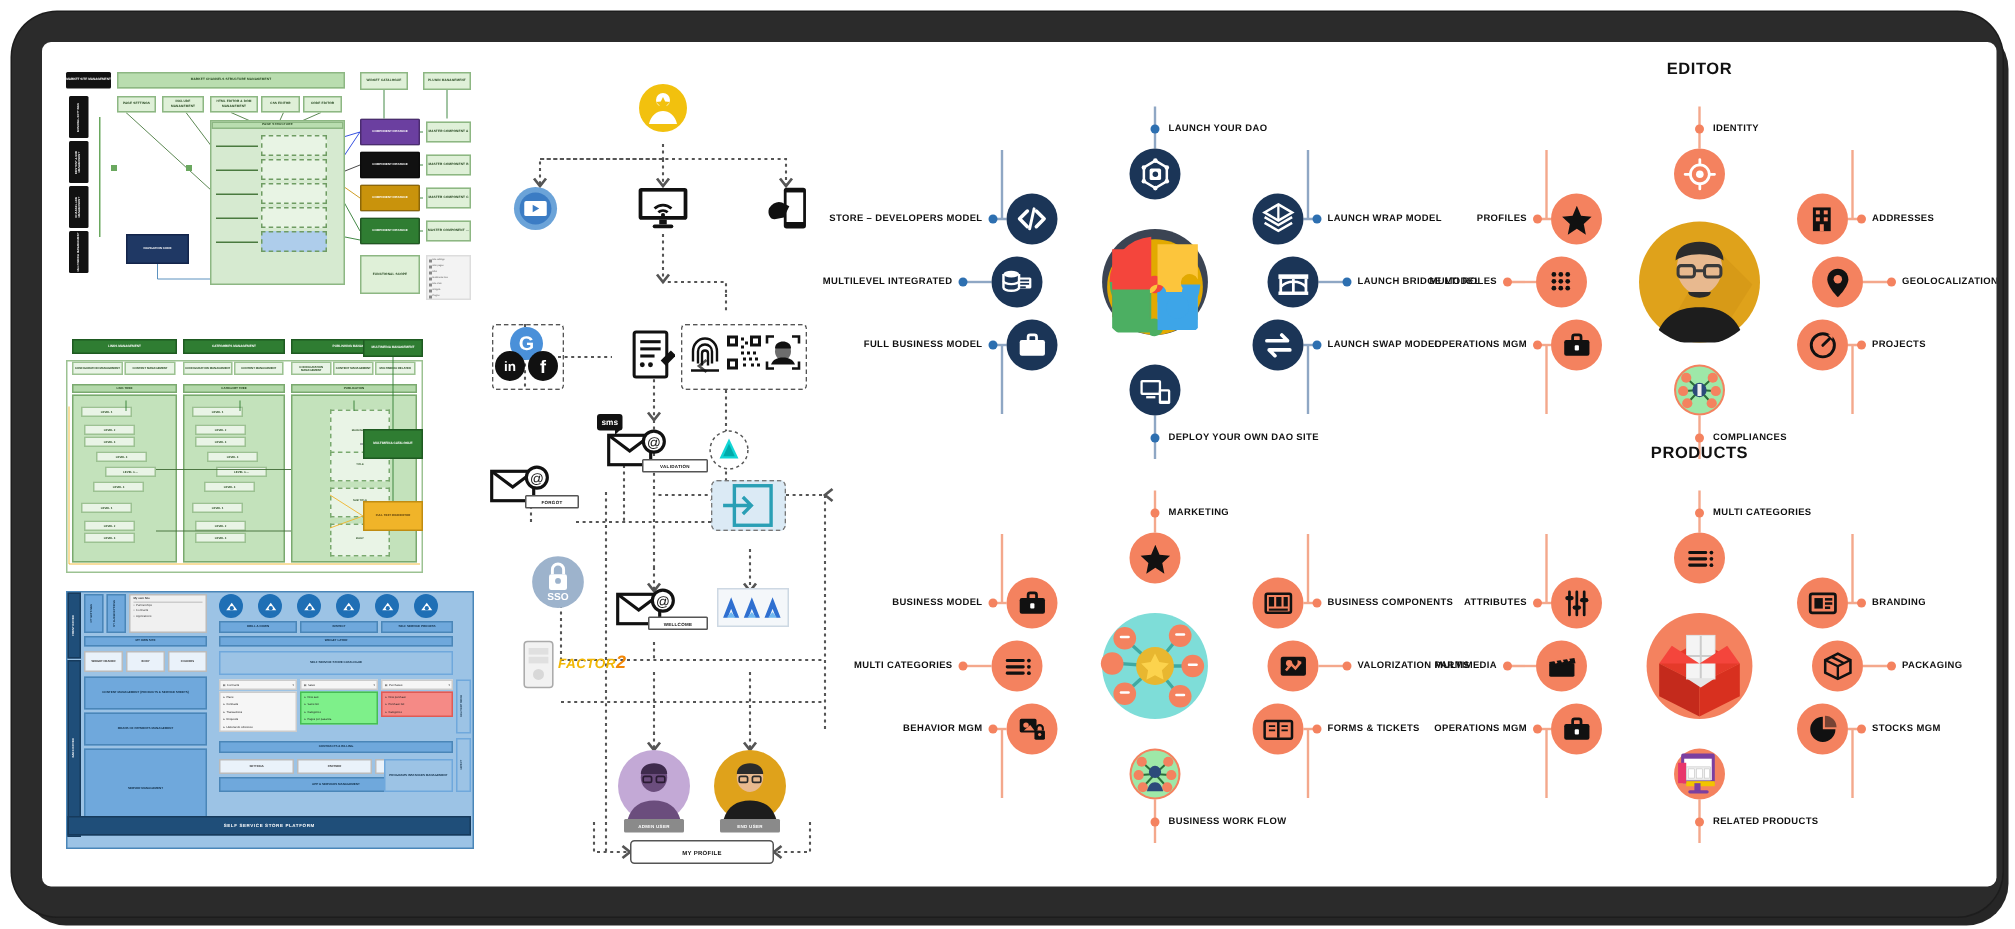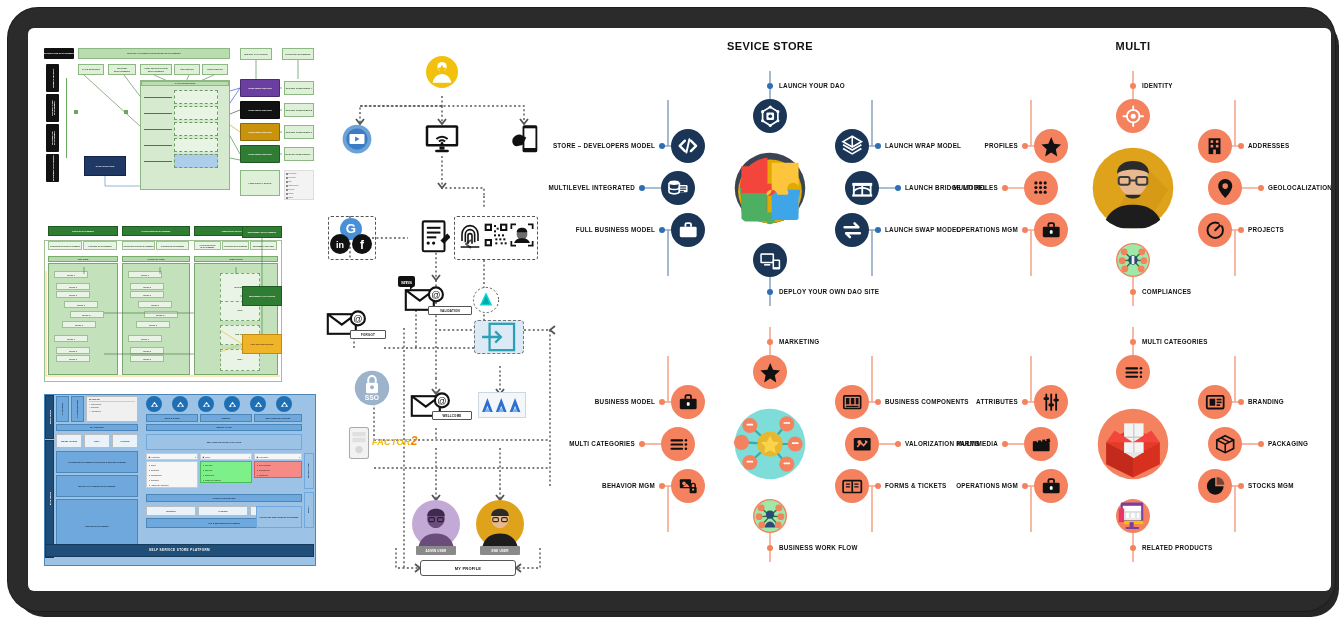--- a/index.html
+++ b/index.html
@@ -626,21 +626,20 @@
               <path d="M8 58c3-11 11-16 22-16s19 5 22 16z" fill="#1d1d1d"></path>
               <rect x="21" y="22" width="7" height="5" rx="1.4" fill="none" stroke="#2a2a2a" stroke-width="1.4"></rect>
               <rect x="32" y="22" width="7" height="5" rx="1.4" fill="none" stroke="#2a2a2a" stroke-width="1.4"></rect>
             </svg>
           </div>
           <div class="flabel" style="left: 156px; top: 498px; width: 40px; height: 9px; font-size: 3px; background: rgb(138, 138, 138); color: rgb(255, 255, 255); border: none;">END USER</div>
           <div class="flabel" style="left: 96px; top: 512px; width: 96px; height: 16px; font-size: 4px; border-radius: 3px; border: 1px solid rgb(85, 85, 85);">MY PROFILE</div>
         </div>
 
       <div class="radial" id="rad0" style="left: 562px; top: 12px; width: 360px; height: 270px;">
-          <div class="rtitle">SEVICE STORE</div>
           <svg viewBox="0 0 360 270" style="position: absolute; inset: 0px; width: 100%; height: 100%;">
             <line x1="180" y1="59" x2="180" y2="46" stroke="#8FA7C4" stroke-width="1.6"></line>
             <line x1="180" y1="46" x2="180" y2="31" stroke="#8FA7C4" stroke-width="1.6"></line>
             <line x1="180" y1="237" x2="180" y2="252" stroke="#8FA7C4" stroke-width="1.6"></line>
             <line x1="180" y1="252" x2="180" y2="266" stroke="#8FA7C4" stroke-width="1.6"></line>
             <line x1="72" y1="106" x2="81" y2="106" stroke="#8FA7C4" stroke-width="1.6"></line>
             <line x1="78" y1="106" x2="78" y2="60" stroke="#8FA7C4" stroke-width="1.6"></line>
             <line x1="52" y1="148" x2="71" y2="148" stroke="#8FA7C4" stroke-width="1.6"></line>
             <line x1="72" y1="190" x2="81" y2="190" stroke="#8FA7C4" stroke-width="1.6"></line>
             <line x1="78" y1="190" x2="78" y2="236" stroke="#8FA7C4" stroke-width="1.6"></line>
@@ -756,21 +755,21 @@
           <div class="nlabel" style="top: 144px; left: 315px;">LAUNCH BRIDGE MODEL</div>
           <div class="node" style="left: 245px; top: 173px; width: 34px; height: 34px; background: rgb(27, 53, 87); color: rgb(255, 255, 255);">
             <svg viewBox="0 0 32 32" width="72%" height="72%">
               <path d="M6 12h18l-5-5M26 20H8l5 5" stroke="#fff" stroke-width="3.2" fill="none" stroke-linecap="round" stroke-linejoin="round"></path>
             </svg>
           </div>
           <div class="dot" style="left: 285px; top: 187px; width: 6px; height: 6px; background: rgb(45, 111, 176);"></div>
           <div class="nlabel" style="top: 186px; left: 295px;">LAUNCH SWAP MODEL</div>
         </div>
       <div class="radial" id="rad1" style="left: 925px; top: 12px; width: 360px; height: 270px;">
-          <div class="rtitle">MULTI</div>
+          <div class="rtitle">EDITOR</div>
           <svg viewBox="0 0 360 270" style="position: absolute; inset: 0px; width: 100%; height: 100%;">
             <line x1="180" y1="59" x2="180" y2="46" stroke="#F4A88C" stroke-width="1.6"></line>
             <line x1="180" y1="46" x2="180" y2="31" stroke="#F4A88C" stroke-width="1.6"></line>
             <line x1="180" y1="237" x2="180" y2="252" stroke="#F4A88C" stroke-width="1.6"></line>
             <line x1="180" y1="252" x2="180" y2="266" stroke="#F4A88C" stroke-width="1.6"></line>
             <line x1="72" y1="106" x2="81" y2="106" stroke="#F4A88C" stroke-width="1.6"></line>
             <line x1="78" y1="106" x2="78" y2="60" stroke="#F4A88C" stroke-width="1.6"></line>
             <line x1="52" y1="148" x2="71" y2="148" stroke="#F4A88C" stroke-width="1.6"></line>
             <line x1="72" y1="190" x2="81" y2="190" stroke="#F4A88C" stroke-width="1.6"></line>
             <line x1="78" y1="190" x2="78" y2="236" stroke="#F4A88C" stroke-width="1.6"></line>
@@ -1024,20 +1023,21 @@
               <path d="M16 9v15" stroke="#111" stroke-width="2.4"></path>
               <g stroke="#111" stroke-width="1.8">
                 <path d="M7 13h6M7 17h6M19 13h6M19 17h6"></path>
               </g>
             </svg>
           </div>
           <div class="dot" style="left: 285px; top: 187px; width: 6px; height: 6px; background: rgb(244, 130, 95);"></div>
           <div class="nlabel" style="top: 186px; left: 295px;">FORMS &amp; TICKETS</div>
         </div>
       <div class="radial" id="rad3" style="left: 925px; top: 268px; width: 360px; height: 270px;">
+          <div class="rtitle">PRODUCTS</div>
           <svg viewBox="0 0 360 270" style="position: absolute; inset: 0px; width: 100%; height: 100%;">
             <line x1="180" y1="59" x2="180" y2="46" stroke="#F4A88C" stroke-width="1.6"></line>
             <line x1="180" y1="46" x2="180" y2="31" stroke="#F4A88C" stroke-width="1.6"></line>
             <line x1="180" y1="237" x2="180" y2="252" stroke="#F4A88C" stroke-width="1.6"></line>
             <line x1="180" y1="252" x2="180" y2="266" stroke="#F4A88C" stroke-width="1.6"></line>
             <line x1="72" y1="106" x2="81" y2="106" stroke="#F4A88C" stroke-width="1.6"></line>
             <line x1="78" y1="106" x2="78" y2="60" stroke="#F4A88C" stroke-width="1.6"></line>
             <line x1="52" y1="148" x2="71" y2="148" stroke="#F4A88C" stroke-width="1.6"></line>
             <line x1="72" y1="190" x2="81" y2="190" stroke="#F4A88C" stroke-width="1.6"></line>
             <line x1="78" y1="190" x2="78" y2="236" stroke="#F4A88C" stroke-width="1.6"></line>

